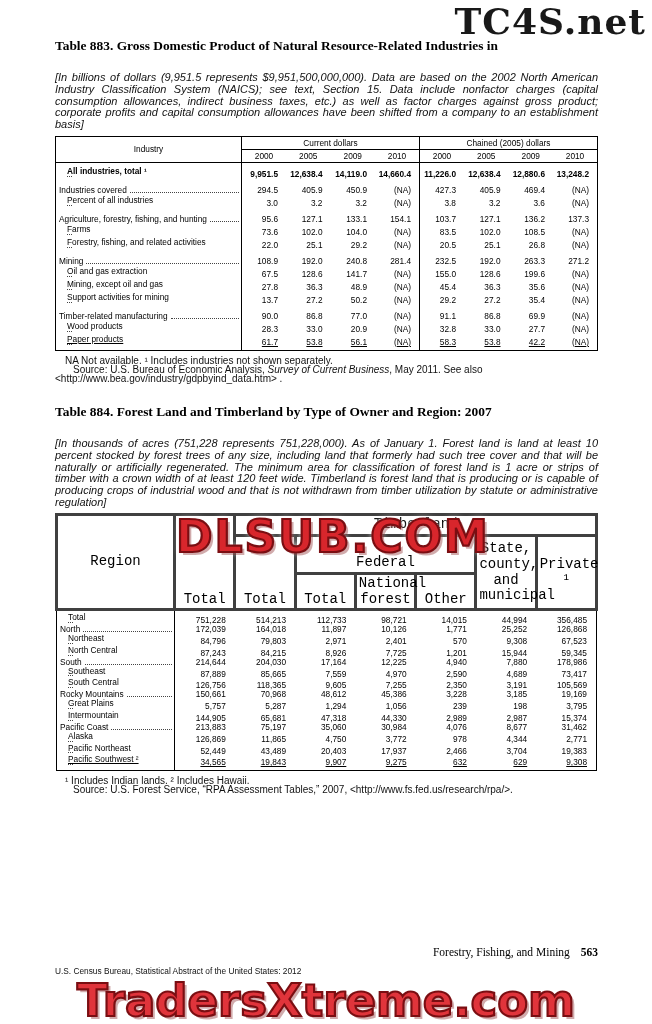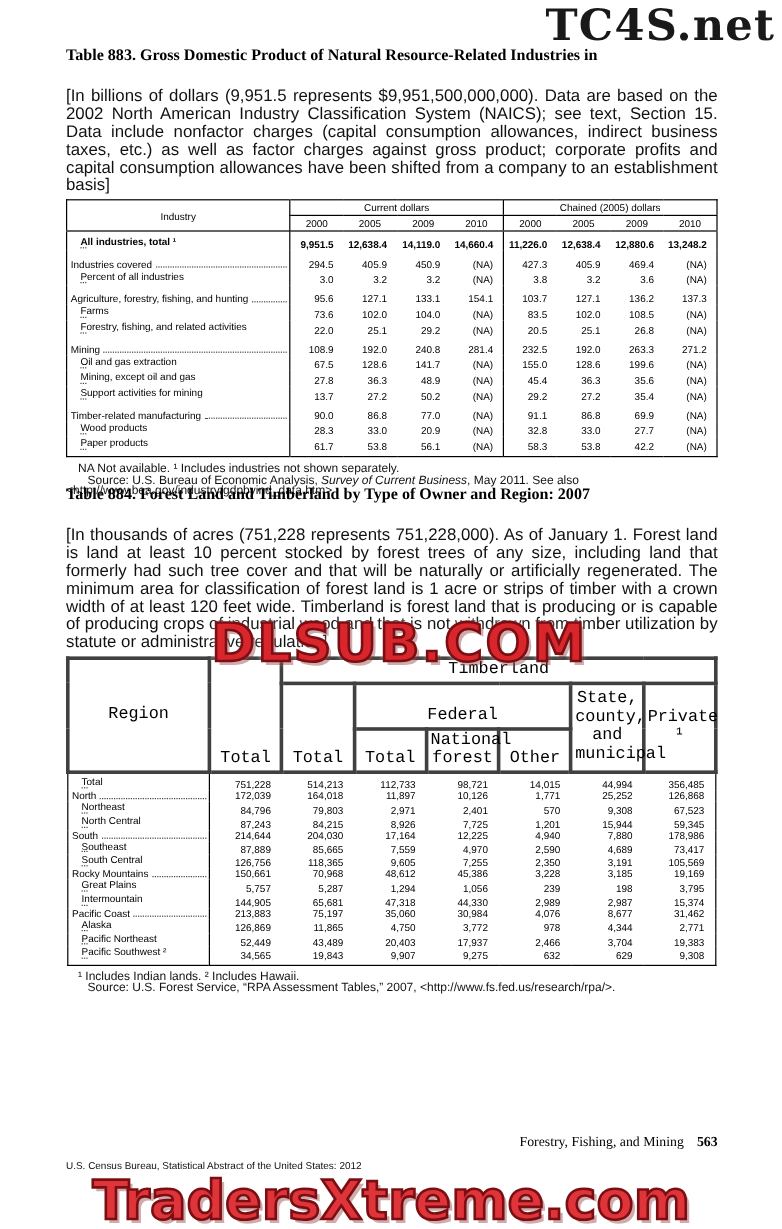--- a/index.html
+++ b/index.html
@@ -7,21 +7,21 @@
   .page {
     position: relative; width: 652px; height: 1024px; background: #fff;
     overflow: hidden; font-family: "Liberation Sans", sans-serif; color:#000;
   }
   .sec { position: absolute; left: 55px; width: 543px; }
   .sec883 { top: 38px; }
   .sec884 { top: 404px; }
 
   .tbl-title { font-family: "Liberation Serif", serif; font-size: 13.4px; font-weight: bold; line-height: 1.22; margin-bottom: 4px; }
   .tbl-title .tl { display: block; }
-  .tbl-note { font-size: 14px; line-height: 1.06; text-align: justify; color:#111; margin-top: 18px; }
+  .tbl-note { font-size: 11px; line-height: 1.06; text-align: justify; color:#111; margin-top: 18px; font-style: italic; }
 
   table { border-collapse: collapse; width: 100%; table-layout: fixed; }
   .t883, .t884 { border: 1px solid #000; margin-top: 5px; }
   th { font-weight: normal; }
   .t883 th { font-size: 8.3px; text-align: center; padding: 1px 2px; border-bottom: 1px solid #000; }
   .t883 tr.h1 { height: 12px; } .t883 tr.h2 { height: 13px; }
   .t883 th.industry { vertical-align: middle; border-right: 1px solid #000; }
   .dvl { border-left: 1px solid #000 !important; }
   .t883 td, .t884 td { font-size: 8.3px; padding: 0; vertical-align: bottom; }
   .t883 td { line-height: 10px; }
@@ -29,21 +29,21 @@
   td.lbl { border-right: 1px solid #000; }
   .lw { display: flex; align-items: baseline; }
   .ind0 .lw { padding-left: 3px; } .ind1 .lw { padding-left: 8px; flex-direction: column; }
   .lt { white-space: nowrap; }
   .leader { flex: 1; min-width: 5px; border-bottom: 1px dotted #444; margin: 0 2px 2px 3px; }
   td.num { text-align: right; }
   .t883 td.num { padding-right: 8px; } .t884 td.num { padding-right: 9px; }
   tr.bold td { font-weight: bold; }
   tr.gap td { padding-top: 6px; }
   .t883 tbody tr:first-child td { padding-top: 3px; }
-  .t883 tbody tr:last-child td, .t884 tbody tr:last-child td { padding-bottom: 3px; }
+  .t883 tbody tr:last-child td, .t884 tbody tr:last-child td { padding-bottom: 3px; text-decoration: underline; }
   .t884 tbody tr:first-child td { padding-top: 2px; }
 
   .t884 th { font-size: 14px; text-align: center; padding: 1px 2px; border: 3px solid #404040; vertical-align: bottom; line-height: 1.12; font-family: Liberation Mono, monospace; }
   .t884 tr.h1 { height: 14px; } .t884 tr.h2 { height: 38px; } .t884 tr.h3 { height: 27px; }
   .t884 th.region, .t884 th.mid { vertical-align: middle; }
 
   .fn { font-size: 10px; line-height: 9.2px; color:#111; }
   .fn1 { margin-top: 5px; text-indent: 10px; }
   .src, .src2 { text-indent: 18px; overflow-wrap: anywhere; }
 

